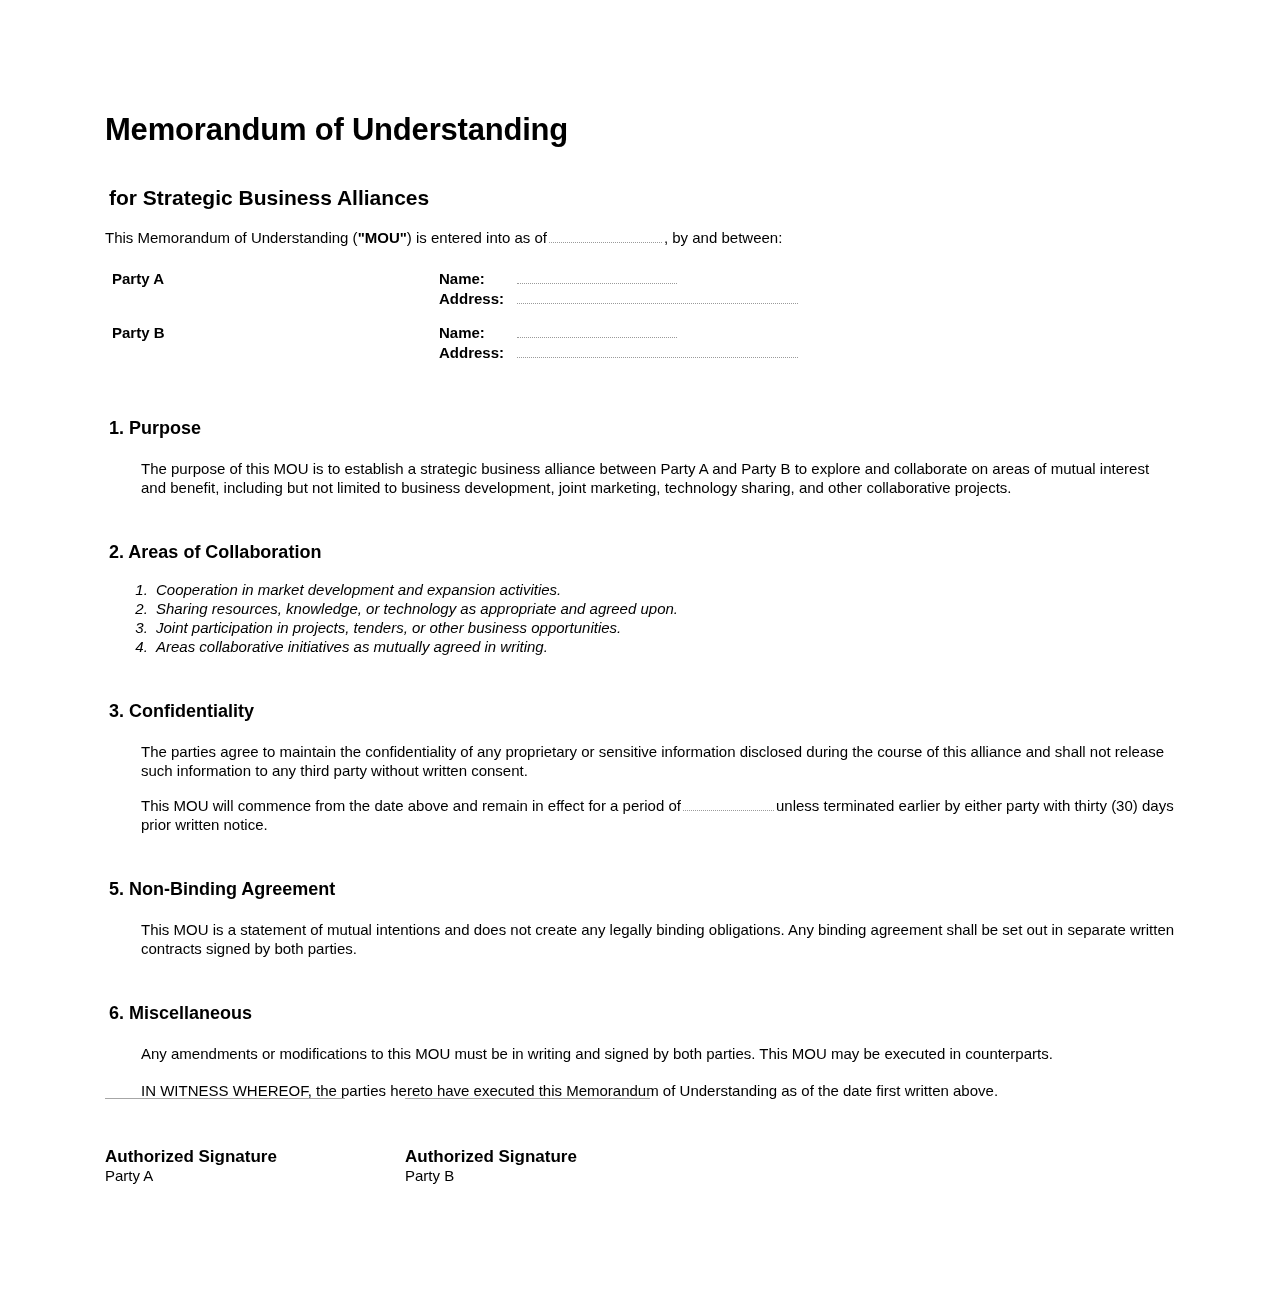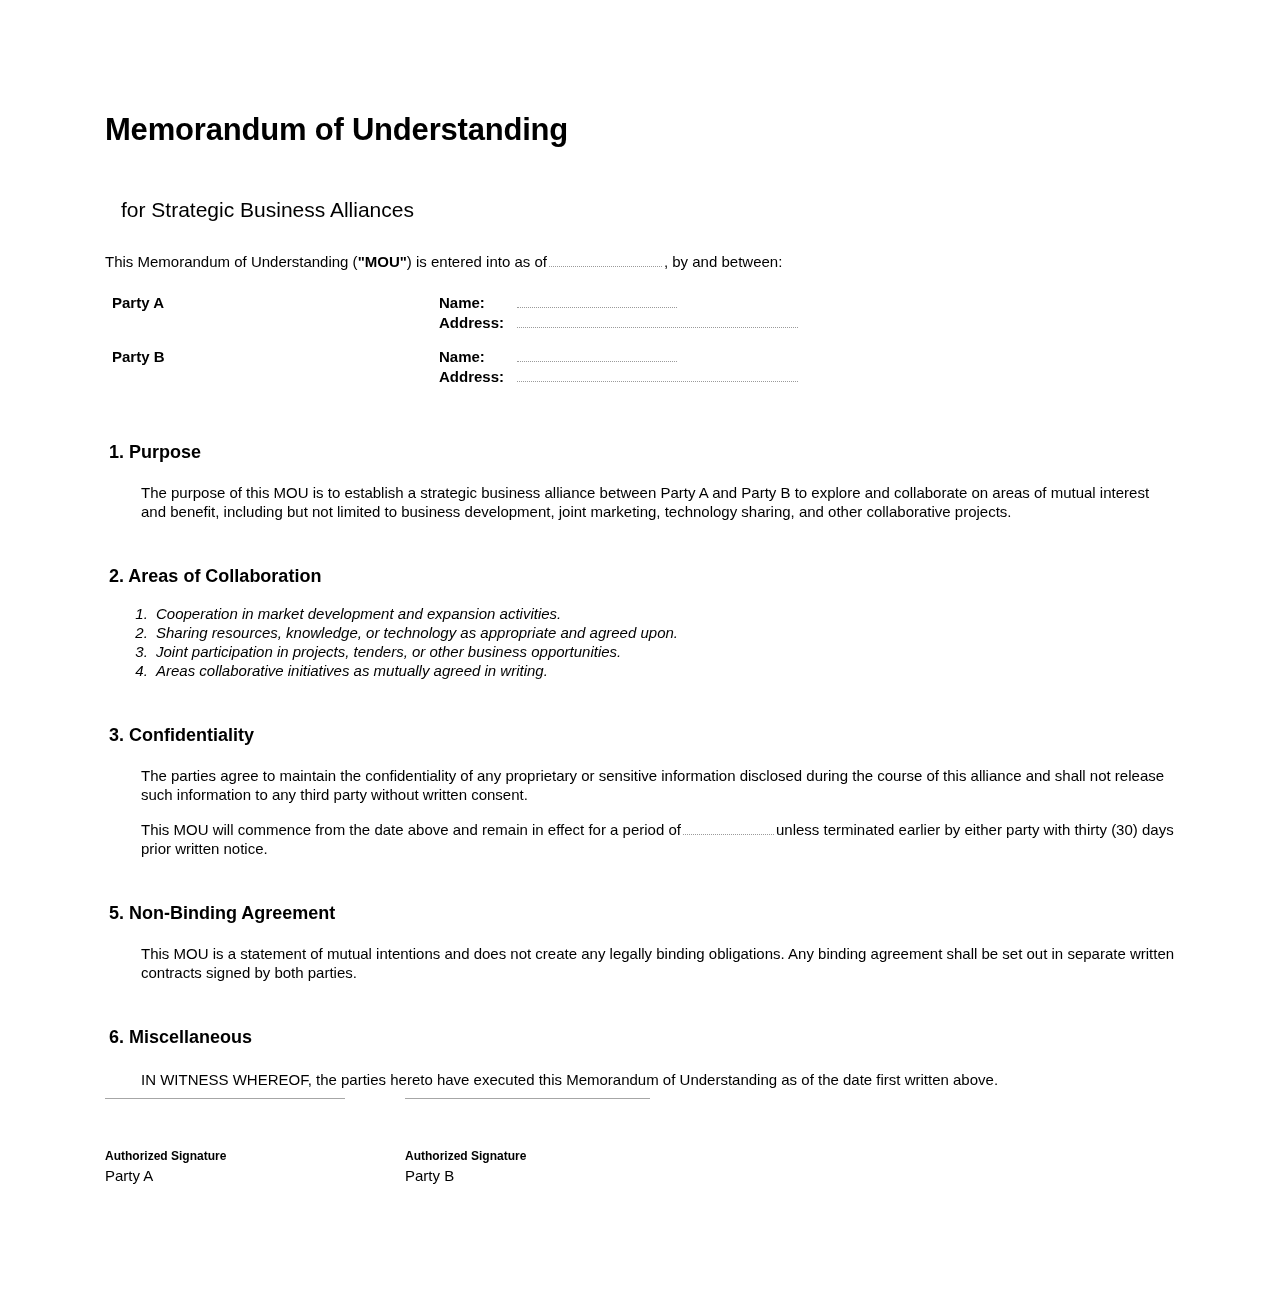--- a/index.html
+++ b/index.html
@@ -32,22 +32,22 @@
   .doc-title {
     font-size: 31px;
     font-weight: bold;
     letter-spacing: -0.2px;
     margin: 0;
     padding-top: 112px;
     line-height: 36px;
   }
   .doc-subtitle {
     font-size: 21px;
-    font-weight: normal;
-    margin: 16px;
+    font-weight: bold;
+    margin: 4px;
     padding-top: 33px;
     line-height: 26px;
   }
 
   
   .intro {
     font-size: 15px;
     line-height: 19px;
     margin: 0;
     padding-top: 13px;
@@ -146,21 +146,21 @@
     top: 0;
   }
   .sig-col.col-a { left: 0px; width: 240px; }
   .sig-col.col-b { left: 300px; width: 245px; }
   .sig-line {
     border-top: 1px solid #a6a6a6;
     height: 0;
     width: 100%;
   }
   .sig-name {
-    font-size: 12px;
+    font-size: 17px;
     font-weight: bold;
     line-height: 19px;
     padding-top: 48px;
   }
   .sig-party {
     font-size: 15px;
     line-height: 19px;
   }
   b.inline-b { font-weight: bold; }
 </style>
@@ -209,20 +209,21 @@
 
     <h3 class="sec-h sec-gap">3. Confidentiality</h3>
     <p class="para sec-body">The parties agree to maintain the confidentiality of any proprietary or sensitive information disclosed during the course of this alliance and shall not release such information to any third party without written consent.</p>
 
     <p class="para sec-body"><span>This MOU will commence from the date above and remain in effect for a period of</span><span class="blank blank-term"></span><span>unless terminated earlier by either party with thirty (30) days prior written notice.</span></p>
 
     <h3 class="sec-h sec-gap">5. Non-Binding Agreement</h3>
     <p class="para sec-body">This MOU is a statement of mutual intentions and does not create any legally binding obligations. Any binding agreement shall be set out in separate written contracts signed by both parties.</p>
 
     <h3 class="sec-h sec-gap">6. Miscellaneous</h3>
+    <p class="para sec-body">Any amendments or modifications to this MOU must be in writing and signed by both parties. This MOU may be executed in counterparts.</p>
     <p class="para para-gap">IN WITNESS WHEREOF, the parties hereto have executed this Memorandum of Understanding as of the date first written above.</p>
 
   </div>
 
   <div class="signatures">
     <div class="sig-col col-a">
       <div class="sig-line"></div>
       <div class="sig-name">Authorized Signature</div>
       <div class="sig-party">Party A</div>
     </div>

